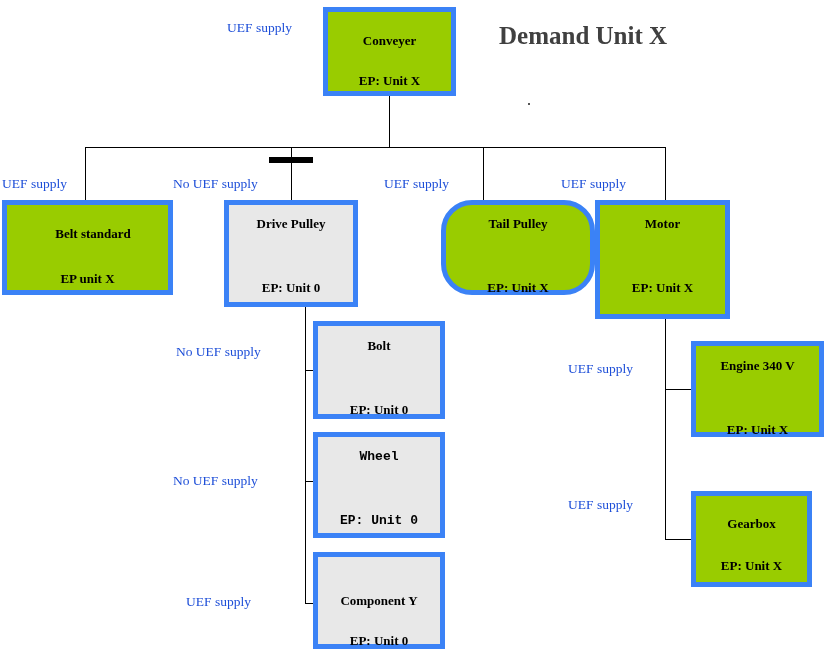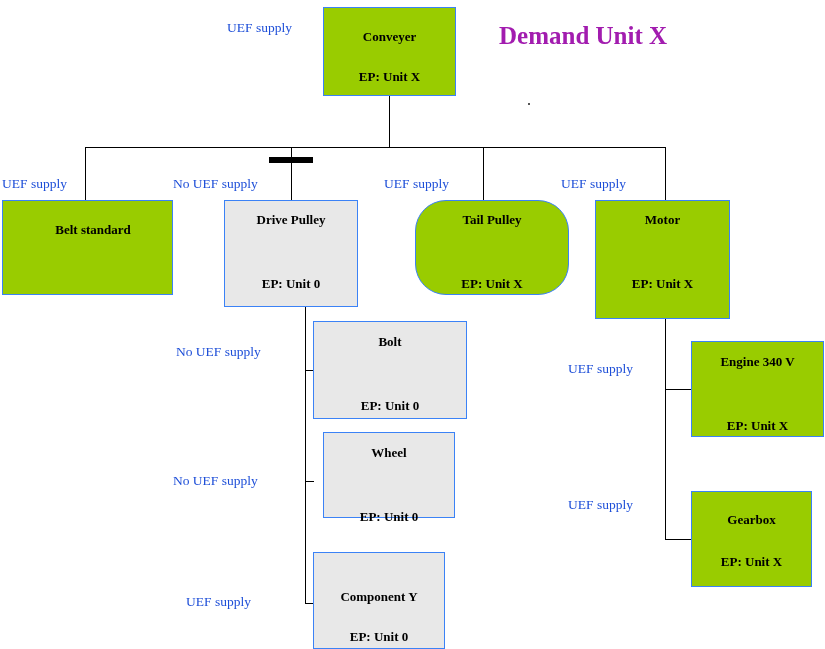--- a/index.html
+++ b/index.html
@@ -14,21 +14,21 @@
     position: relative;
     width: 825px;
     height: 649px;
     background: #ffffff;
     overflow: hidden;
   }
   
   .node {
     position: absolute;
     box-sizing: border-box;
-    border: 1px solid #3b82f6;
+    border: 5px solid #3b82f6;
     display: flex;
     flex-direction: column;
     align-items: center;
     font-weight: bold;
     color: #000000;
     font-size: 13px;
     line-height: 1.1;
     z-index: 3;
   }
   .node.green { background: #99cc00; }
@@ -68,21 +68,21 @@
     font-weight: normal;
     font-size: 13.5px;
     color: #1d4ed8;
     white-space: nowrap;
     z-index: 2;
   }
   .diagram-title {
     position: absolute;
     font-weight: bold;
     font-size: 25px;
-    color: #a21caf;
+    color: #404040;
     white-space: nowrap;
     z-index: 2;
   }
   .stray-dot {
     position: absolute;
     width: 2px;
     height: 2px;
     background: #555555;
     z-index: 2;
   }
@@ -136,43 +136,44 @@
 
   <div class="edge-label" style="left:568px; top:497px;">UEF supply</div>
 
   <div class="node green" style="left:323px; top:7px; width:133px; height:89px;">
     <div class="n-title" style="top:22px;">Conveyer</div>
     <div class="n-sub" style="top:54px;">EP: Unit X</div>
   </div>
 
   <div class="node green" style="left:2px; top:200px; width:171px; height:95px;">
     <div class="n-title" style="top:22px;padding-left:11px;">Belt standard</div>
+    <div class="n-sub" style="top:59px;">EP unit X</div>
   </div>
 
   <div class="node grey" style="left:224px; top:200px; width:134px; height:107px;">
     <div class="n-title" style="top:12px;">Drive Pulley</div>
     <div class="n-sub" style="top:68px;">EP: Unit 0</div>
   </div>
 
-  <div class="node green" style="left:415px; top:200px; width:154px; height:95px;border-radius:31px;">
+  <div class="node green" style="left:441px; top:200px; width:154px; height:95px;border-radius:31px;">
     <div class="n-title" style="top:12px;">Tail Pulley</div>
     <div class="n-sub" style="top:68px;">EP: Unit X</div>
   </div>
 
   <div class="node green" style="left:595px; top:200px; width:135px; height:119px;">
     <div class="n-title" style="top:12px;">Motor</div>
     <div class="n-sub" style="top:68px;">EP: Unit X</div>
   </div>
 
-  <div class="node grey" style="left:313px; top:321px; width:154px; height:98px;">
+  <div class="node grey" style="left:313px; top:321px; width:132px; height:98px;">
     <div class="n-title" style="top:13px;">Bolt</div>
     <div class="n-sub" style="top:69px;">EP: Unit 0</div>
   </div>
 
-  <div class="node grey" style="left:323px; top:432px; width:132px; height:86px;">
+  <div class="node grey" style="left:313px; top:432px; width:132px; height:106px;font-family:Liberation Mono, monospace;">
     <div class="n-title" style="top:13px;">Wheel</div>
     <div class="n-sub" style="top:69px;">EP: Unit 0</div>
   </div>
 
   <div class="node grey" style="left:313px; top:552px; width:132px; height:97px;">
     <div class="n-title" style="top:13px;margin-top:24px;">Component Y</div>
     <div class="n-sub" style="top:69px;">EP: Unit 0</div>
   </div>
 
   <div class="node green" style="left:691px; top:341px; width:133px; height:96px;">

